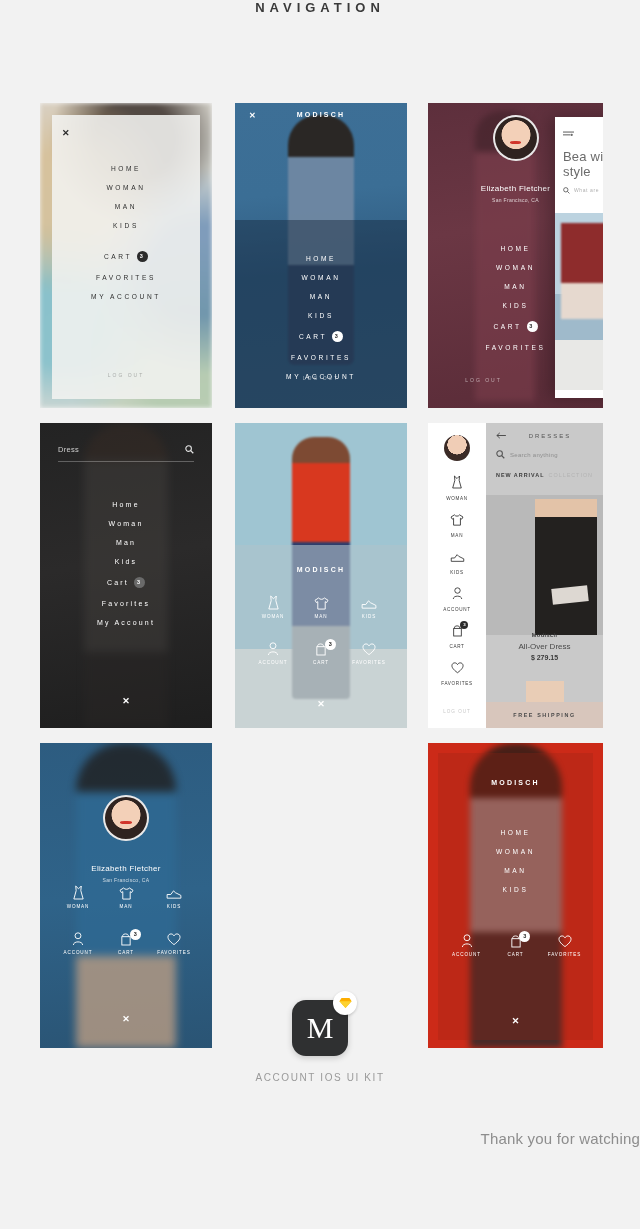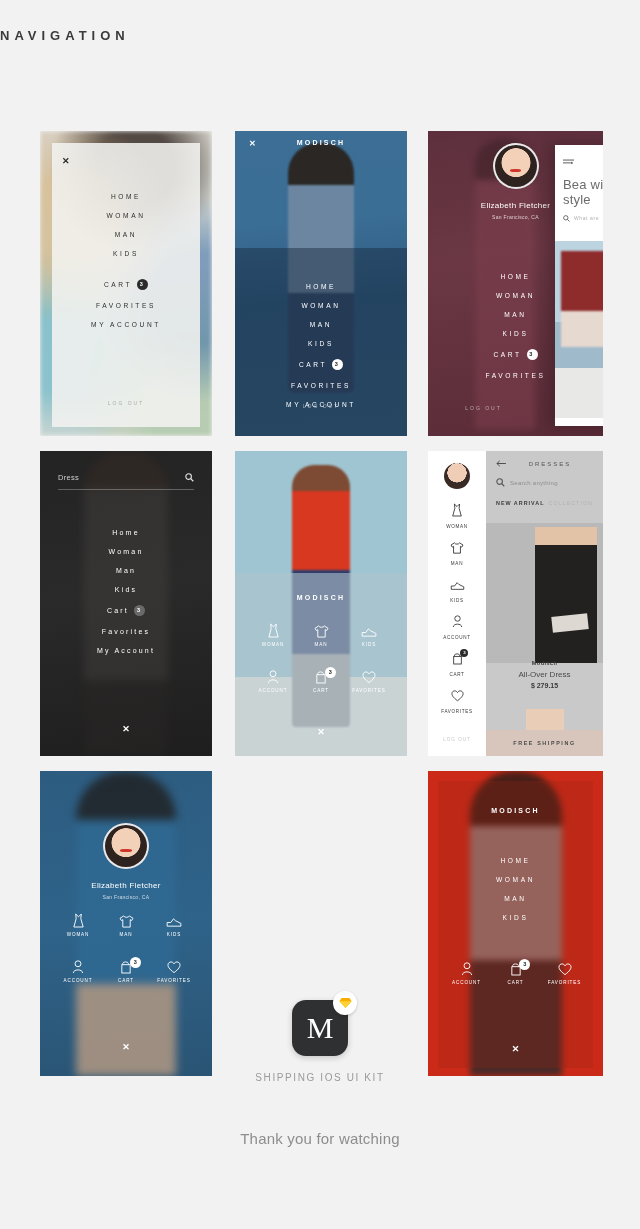--- a/index.html
+++ b/index.html
@@ -7,25 +7,25 @@
   body {
     width: 640px; height: 1229px;
     background: #f2f2f2;
     font-family: "Liberation Sans", sans-serif;
     overflow: hidden;
     position: relative;
   }
 
   
   .page-title {
+    text-align: center;
     font-size: 13px;
     font-weight: bold;
     letter-spacing: 5px;
     color: #3a3a3a;
-    padding-top: 28px;
   }
 
   
   .grid { position: relative; }
   .screen {
     position: absolute;
     width: 172px; height: 305px;
     overflow: hidden;
   }
   .screen.wide { width: 175px; }
@@ -213,21 +213,21 @@
 
   .badge {
     display: inline-flex; align-items: center; justify-content: center;
     width: 11px; height: 11px; border-radius: 50%;
     background: #fff; color: #262626; font-size: 5.5px; font-weight: bold;
     line-height: 1;
   }
   .badge.dark { background: #2b2b2b; color: #fff; }
   .badge.grey { background: #6a6a6a; color: #fff; }
 
-  .pname { font-size: 8px; color: #fff; letter-spacing: .3px; margin-top: 12px; }
+  .pname { font-size: 8px; color: #fff; letter-spacing: .3px; margin-top: 23px; }
   .ploc  { font-size: 5px; color: rgba(255,255,255,.75); letter-spacing: .3px; margin-top: 4px; }
   .avatar {
     width: 46px; height: 46px; border-radius: 50%; margin: 0 auto;
     border: 2px solid rgba(255,255,255,.9);
     background: radial-gradient(circle at 50% 42%, #f3d0b8 0 44%, #2f2320 46% 100%);
     position: relative; overflow: hidden;
   }
   .avatar:after {
     content:""; position: absolute; left: 36%; top: 56%; width: 28%; height: 8%;
     background: #d0342a; border-radius: 40%;
@@ -251,21 +251,21 @@
     display: flex; align-items: center; justify-content: center;
     box-shadow: 0 2px 6px rgba(0,0,0,.18);
   }
   .app-icon .m { color: #fff; font-size: 30px; font-family: "Liberation Serif", serif; line-height: 1; }
   .sketch-badge {
     position: absolute; right: -9px; top: -9px; width: 24px; height: 24px;
     border-radius: 50%; background: #fff; display: flex; align-items: center; justify-content: center;
     box-shadow: 0 1px 3px rgba(0,0,0,.2);
   }
   .kit-title { font-size: 10px; letter-spacing: 1.6px; color: #9a9a9a; margin-top: 16px; }
-  .thanks { position: absolute; left: 0; right: 0; top: 1130px; text-align: center;
+  .thanks { position: absolute; left: 0; right: 0; top: 1130px; text-align: right;
     font-size: 15px; color: #8d8d8d; letter-spacing: .2px; }
 </style>
 </head>
 <body>
 
 <div class="page-title">NAVIGATION</div>
 
 <div class="grid">
 
   <div class="screen s1">
@@ -668,16 +668,16 @@
   <div class="app-icon">
     <span class="m">M</span>
     <span class="sketch-badge">
       <svg width="13" height="12" viewBox="0 0 14 13">
         <polygon points="3,1 11,1 13.5,4.5 7,12 0.5,4.5" fill="#f7b500"></polygon>
         <polygon points="3,1 11,1 13.5,4.5 0.5,4.5" fill="#fdad00"></polygon>
         <polygon points="0.5,4.5 13.5,4.5 7,12" fill="#fdd231"></polygon>
       </svg>
     </span>
   </div>
-  <div class="kit-title">SHIPPING IOS UI KIT</div>
+  <div class="kit-title">ACCOUNT IOS UI KIT</div>
 </div>
 
 <div class="thanks">Thank you for watching</div>
 
 </body></html>

